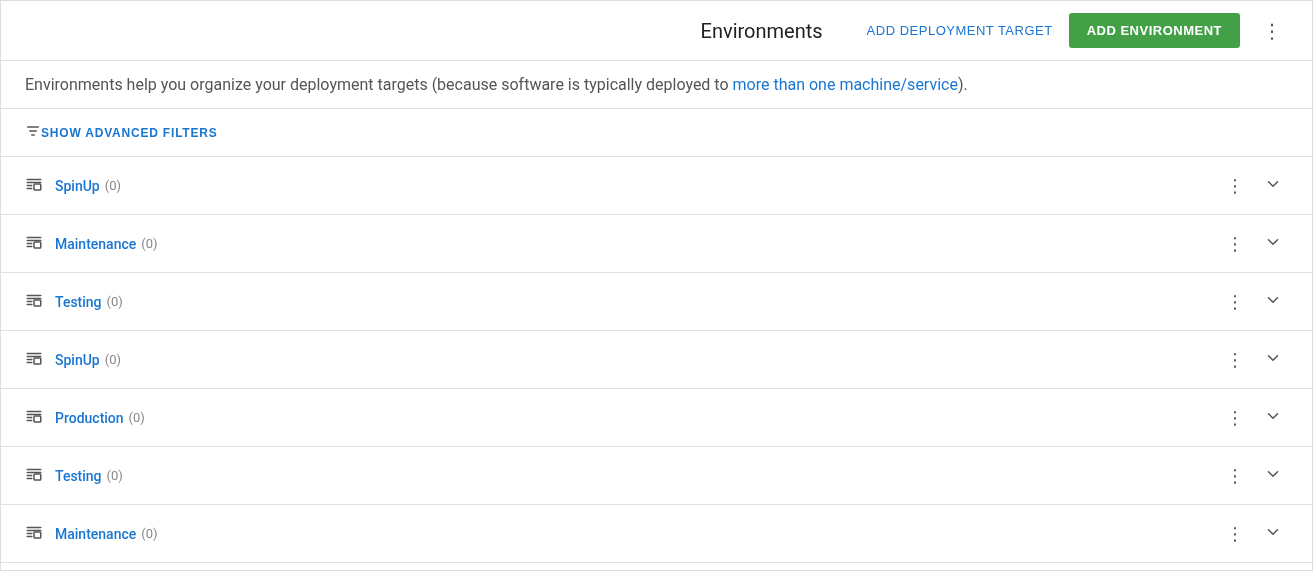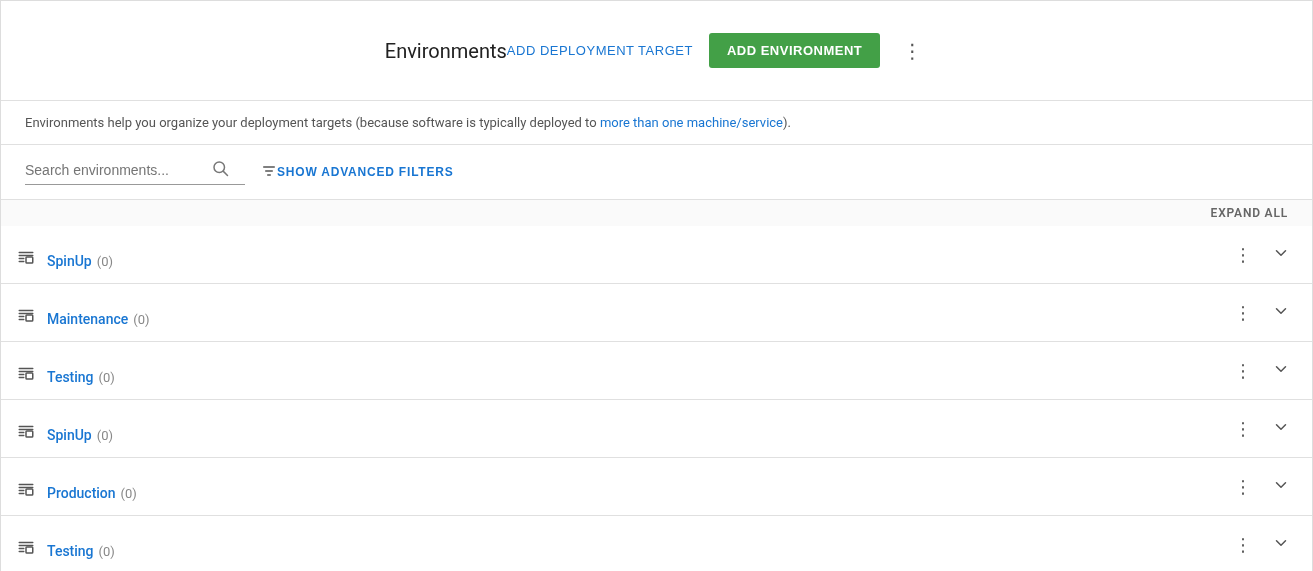--- a/index.html
+++ b/index.html
@@ -11,33 +11,34 @@
     }
     .page-container {
       width: 1313px;
       min-height: 571px;
       background: #fff;
       border: 1px solid #ddd;
     }
     .header {
       display: flex;
       align-items: center;
-      justify-content: center;
-      padding: 32px 24px;
+      justify-content: flex-end;
+      padding: 12px 24px;
       border-bottom: 1px solid #e0e0e0;
     }
     .header-title {
       font-size: 20px;
       font-weight: 400;
       color: #212121;
     }
     .header-actions {
       display: flex;
       align-items: center;
       gap: 16px;
+      margin-left: 44px;
     }
     .btn-link {
       color: #1976d2;
       font-size: 13px;
       font-weight: 500;
       letter-spacing: 0.5px;
       text-transform: uppercase;
       background: none;
       border: none;
       cursor: pointer;
@@ -59,21 +60,21 @@
       background: none;
       border: none;
       cursor: pointer;
       color: #555;
       font-size: 20px;
       padding: 4px 6px;
       line-height: 1;
     }
     .description-bar {
       padding: 14px 24px;
-      font-size: 13px;
+      font-size: 16px;
       color: #555;
       border-bottom: 1px solid #e0e0e0;
     }
     .description-bar a {
       color: #1976d2;
       text-decoration: none;
     }
     .search-bar {
       display: flex;
       align-items: center;
@@ -126,22 +127,22 @@
       font-weight: 600;
       letter-spacing: 0.8px;
       color: #666;
       text-transform: uppercase;
     }
     .environment-list {
       width: 100%;
     }
     .env-row {
       display: flex;
-      align-items: flex-end;
-      padding: 14px 16px;
+      align-items: center;
+      padding: 14px 24px;
       border-bottom: 1px solid #e0e0e0;
       background: #fff;
     }
     .env-icon {
       color: #555;
       margin-right: 12px;
       flex-shrink: 0;
     }
     .env-name {
       color: #1976d2;
@@ -182,44 +183,32 @@
       <button class="btn-primary">ADD ENVIRONMENT</button>
       <button class="more-vert-btn">⋮</button>
     </div>
   </div>
 
   <div class="description-bar">
     <span>Environments help you organize your deployment targets (because software is typically deployed to <a>more than one machine/service</a>).</span>
   </div>
 
   <div class="search-bar">
-    <div class="search-input-wrapper">
-      <input type="text" placeholder="Search environments..." style="">
-      <span class="search-icon-svg">
-        <svg width="18" height="18" viewBox="0 0 24 24" fill="none" stroke="#777" stroke-width="2" stroke-linecap="round" stroke-linejoin="round">
-          <circle cx="11" cy="11" r="7"></circle>
-          <line x1="16.5" y1="16.5" x2="22" y2="22"></line>
-        </svg>
-      </span>
-    </div>
     <button class="advanced-filters-btn">
       <span class="filter-icon">
         <svg width="16" height="16" viewBox="0 0 24 24" fill="none" stroke="#555" stroke-width="2" stroke-linecap="round" stroke-linejoin="round">
           <line x1="4" y1="6" x2="20" y2="6"></line>
           <line x1="7" y1="12" x2="17" y2="12"></line>
           <line x1="10" y1="18" x2="14" y2="18"></line>
         </svg>
       </span>
       <span>SHOW ADVANCED FILTERS</span>
     </button>
   </div>
 
-  <div class="expand-all-row">
-    <span class="expand-all-label">EXPAND ALL</span>
-  </div>
 
   <div class="environment-list" id="env-list">
       <div class="env-row">
       <span class="env-icon">
         <svg width="18" height="18" viewBox="0 0 24 24" fill="none" stroke="#555" stroke-width="2" stroke-linecap="round" stroke-linejoin="round">
           <line x1="3" y1="6" x2="21" y2="6"></line>
           <line x1="3" y1="10" x2="21" y2="10"></line>
           <line x1="3" y1="14" x2="9" y2="14"></line>
           <line x1="3" y1="18" x2="9" y2="18"></line>
           <rect x="12" y="12" width="9" height="8" rx="1"></rect>

